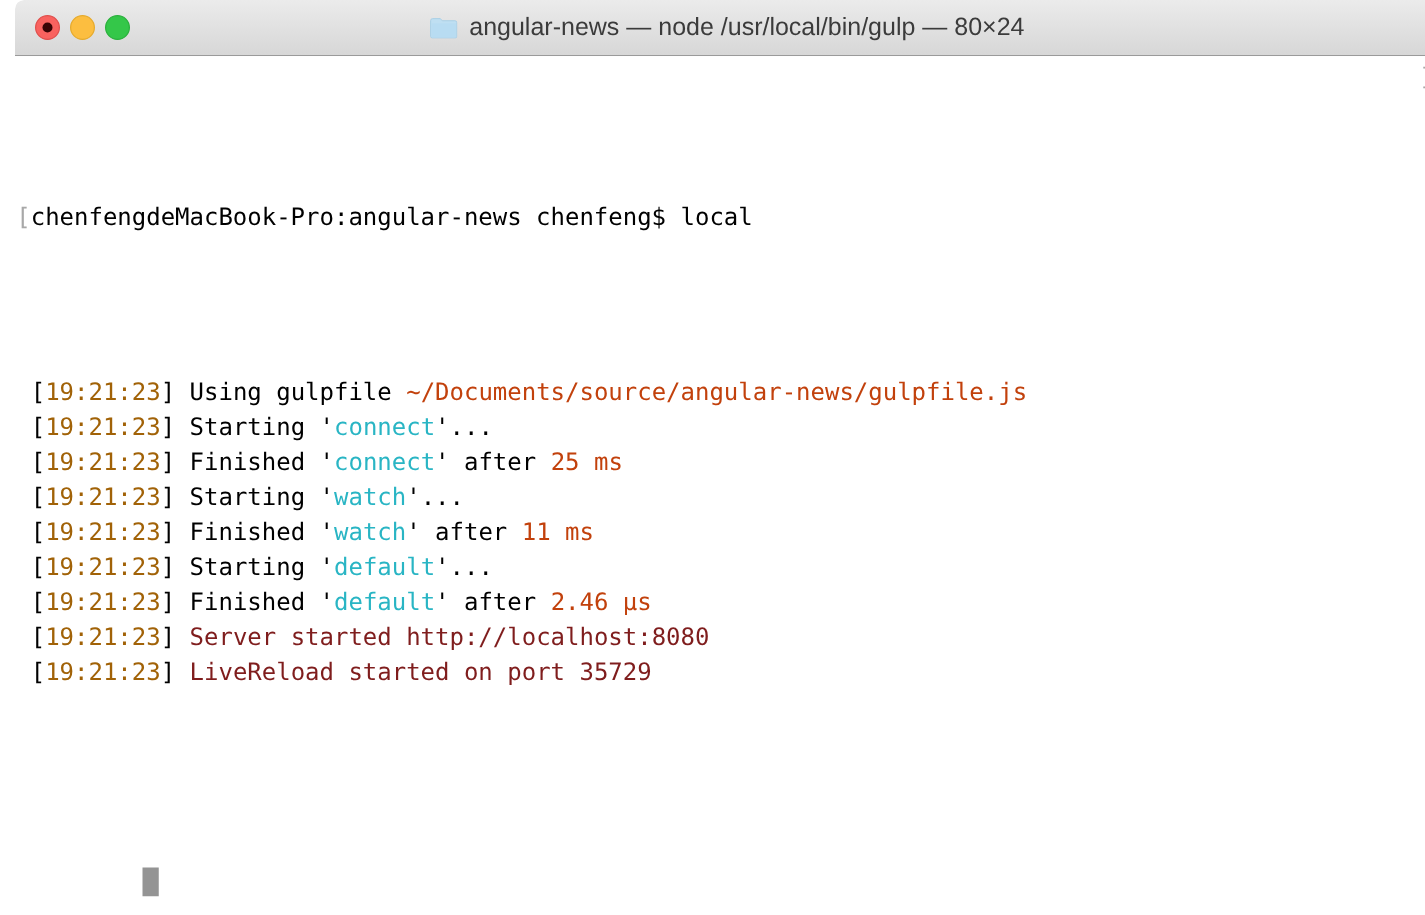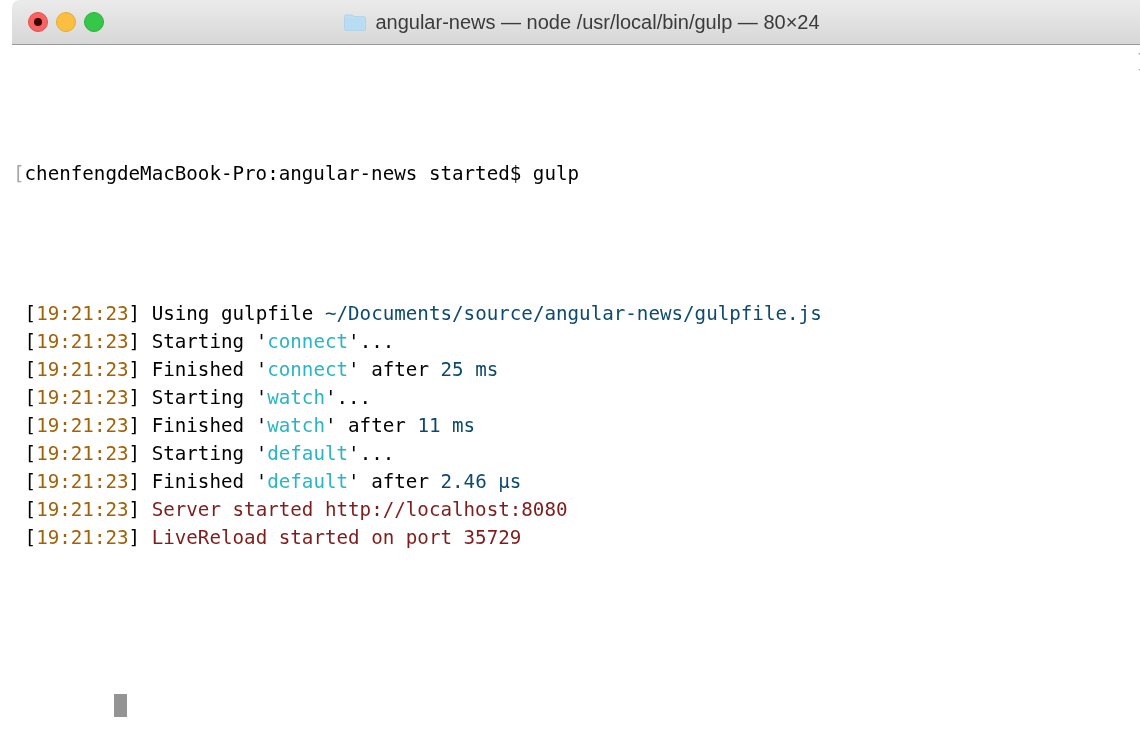--- a/index.html
+++ b/index.html
@@ -122,21 +122,21 @@
 
   .line {
     height: 28px;
     white-space: pre;
     padding-left: 1px;
   }
 
   
   .c-default { color: #000000; }
   .c-dim     { color: #a16207; }
-  .c-magenta { color: #0c4a6e; }
+  .c-magenta { color: #c2410c; }
   .c-cyan    { color: #29b5c4; text-align: center; }
   .c-green   { color: #7f1d1d; }
 
   
   .edge-left {
     color: #a8a8a8;
   }
   .edge-right {
     position: absolute;
     right: 5px;
@@ -185,21 +185,21 @@
       <span class="title-text">angular-news — node /usr/local/bin/gulp — 80×24</span>
     </div>
 
   </div>
 
   <div class="terminal">
 
     <div class="screen">
 
       
-      <div class="line"><span class="edge-left">[</span><span class="c-default">chenfengdeMacBook-Pro:angular-news started$ </span><span class="c-default">gulp</span></div>
+      <div class="line"><span class="edge-left">[</span><span class="c-default">chenfengdeMacBook-Pro:angular-news chenfeng$ </span><span class="c-default">local</span></div>
 
       
       <div id="log-lines"><div class="line"><span class="c-default"> </span><span class="c-default">[</span><span class="c-dim">19:21:23</span><span class="c-default">]</span><span class="c-default"> Using gulpfile </span><span class="c-magenta">~/Documents/source/angular-news/gulpfile.js</span></div><div class="line"><span class="c-default"> </span><span class="c-default">[</span><span class="c-dim">19:21:23</span><span class="c-default">]</span><span class="c-default"> Starting </span><span class="c-default">'</span><span class="c-cyan">connect</span><span class="c-default">'...</span></div><div class="line"><span class="c-default"> </span><span class="c-default">[</span><span class="c-dim">19:21:23</span><span class="c-default">]</span><span class="c-default"> Finished </span><span class="c-default">'</span><span class="c-cyan">connect</span><span class="c-default">' after </span><span class="c-magenta">25 ms</span></div><div class="line"><span class="c-default"> </span><span class="c-default">[</span><span class="c-dim">19:21:23</span><span class="c-default">]</span><span class="c-default"> Starting </span><span class="c-default">'</span><span class="c-cyan">watch</span><span class="c-default">'...</span></div><div class="line"><span class="c-default"> </span><span class="c-default">[</span><span class="c-dim">19:21:23</span><span class="c-default">]</span><span class="c-default"> Finished </span><span class="c-default">'</span><span class="c-cyan">watch</span><span class="c-default">' after </span><span class="c-magenta">11 ms</span></div><div class="line"><span class="c-default"> </span><span class="c-default">[</span><span class="c-dim">19:21:23</span><span class="c-default">]</span><span class="c-default"> Starting </span><span class="c-default">'</span><span class="c-cyan">default</span><span class="c-default">'...</span></div><div class="line"><span class="c-default"> </span><span class="c-default">[</span><span class="c-dim">19:21:23</span><span class="c-default">]</span><span class="c-default"> Finished </span><span class="c-default">'</span><span class="c-cyan">default</span><span class="c-default">' after </span><span class="c-magenta">2.46 µs</span></div><div class="line"><span class="c-default"> </span><span class="c-default">[</span><span class="c-dim">19:21:23</span><span class="c-default">]</span><span class="c-green"> Server started http://localhost:8080</span></div><div class="line"><span class="c-default"> </span><span class="c-default">[</span><span class="c-dim">19:21:23</span><span class="c-default">]</span><span class="c-green"> LiveReload started on port 35729</span></div></div>
 
       
       <div class="cursor-line">
         <span class="cursor"></span>
       </div>
 
     </div>

